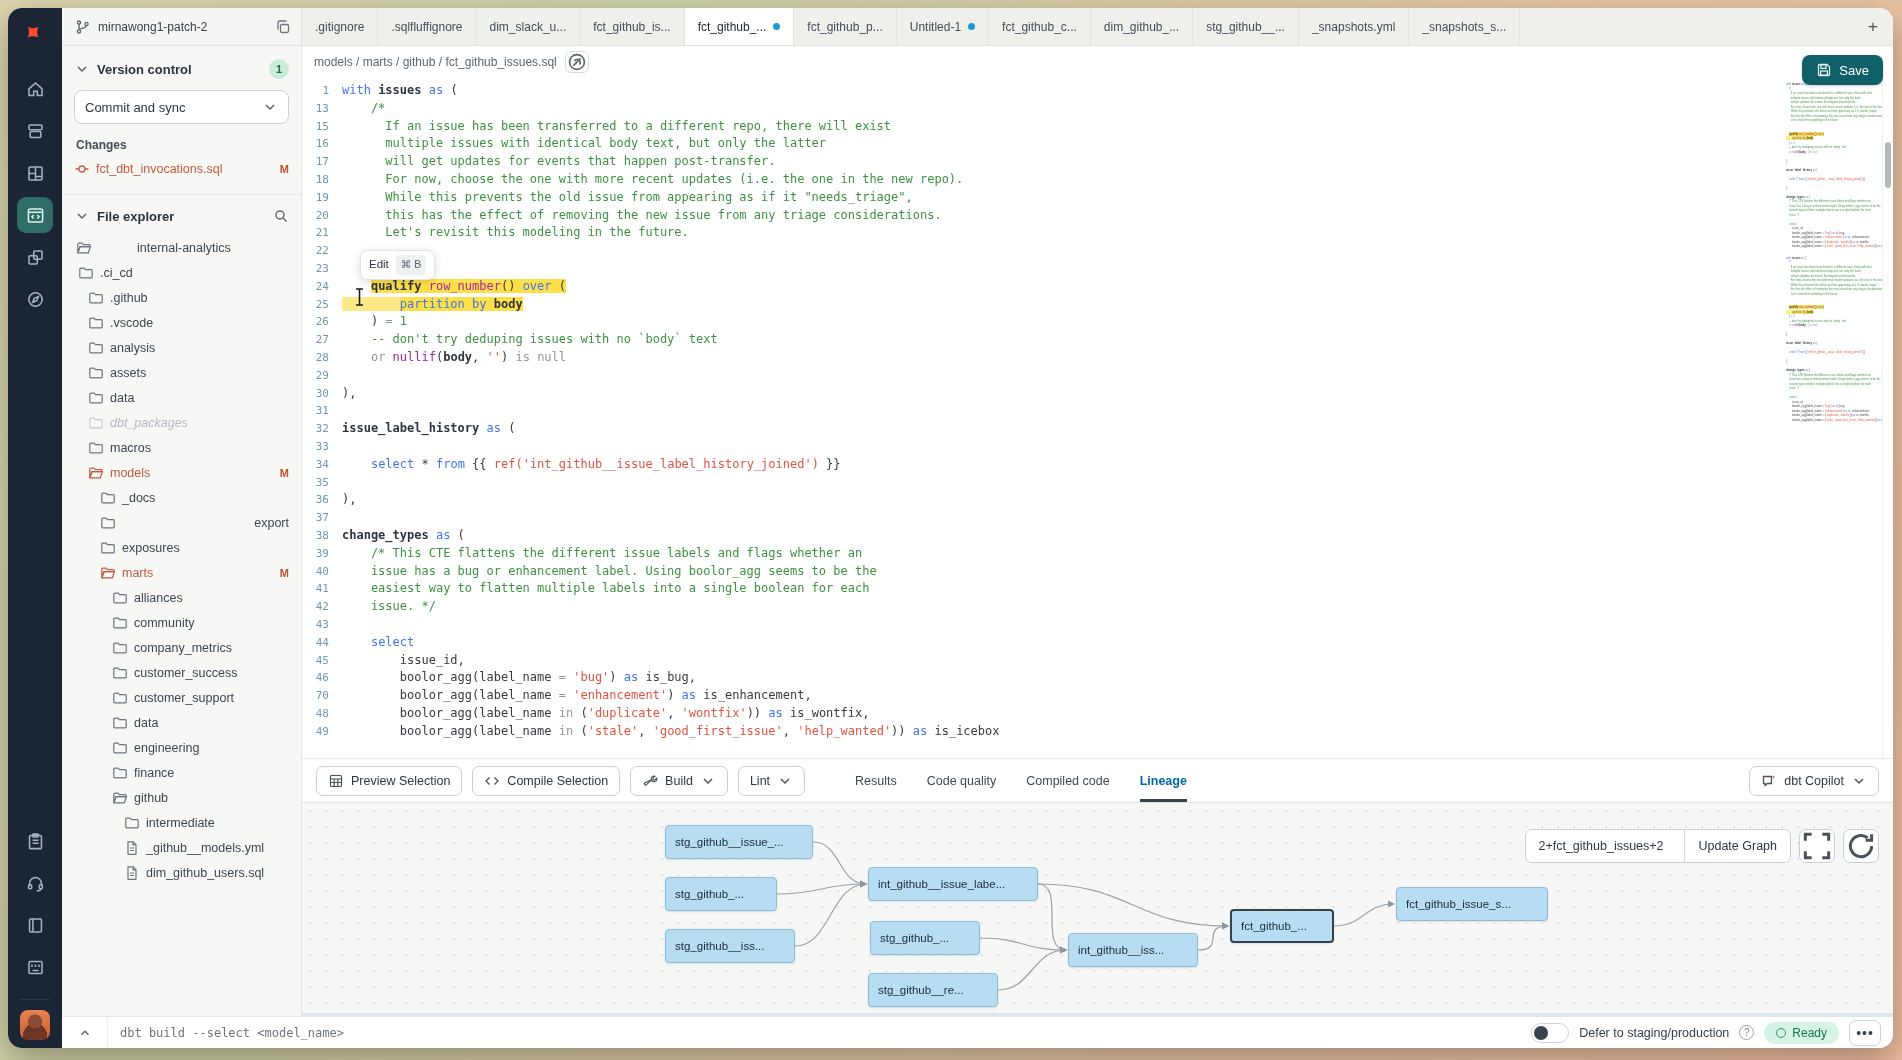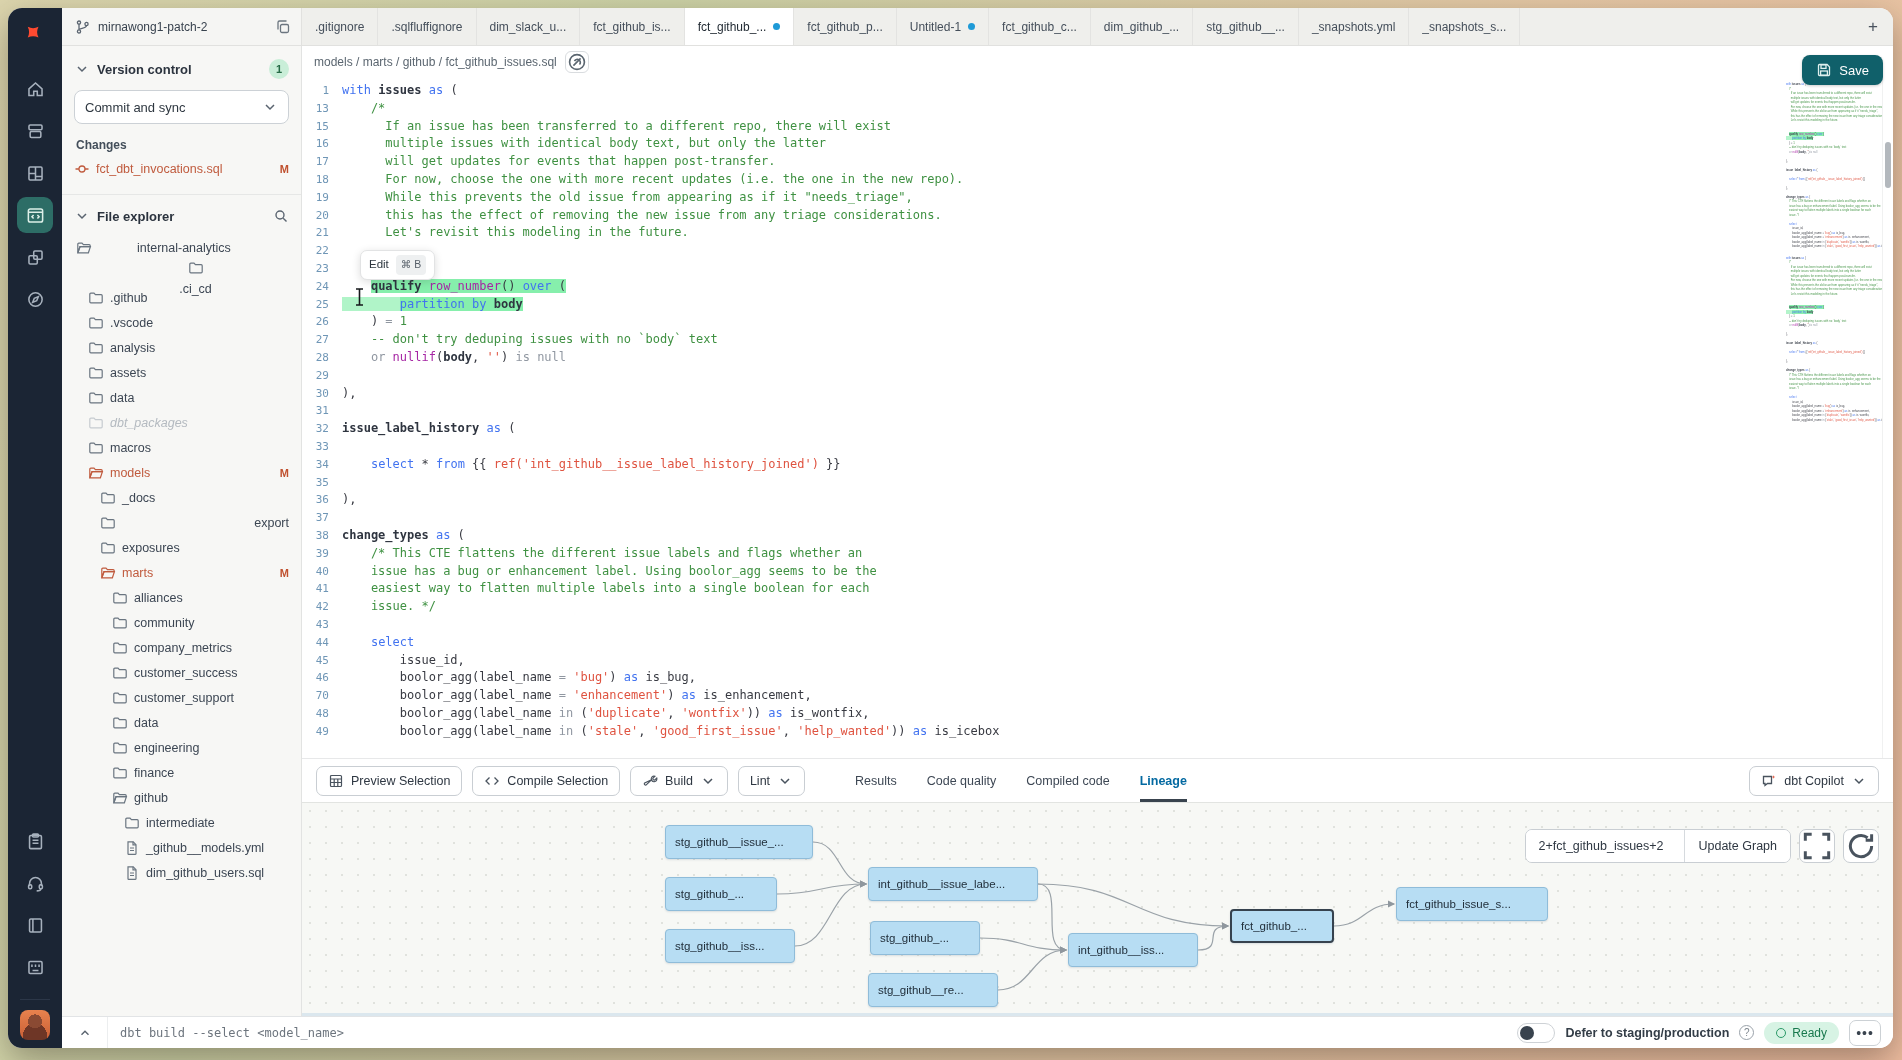--- a/index.html
+++ b/index.html
@@ -69,21 +69,21 @@
   .savebtn .ic{color:#dff0ee}
 
   .editor{flex:1;min-height:0;display:flex;position:relative;overflow:hidden}
   .gutter{width:34px;flex:none;padding:4px 7px 0 0;text-align:right;font:11px/17.8px "DejaVu Sans Mono",monospace;color:#6f96b6}
   .gutter div{height:17.8px}
   .codewrap{flex:1;min-width:0;position:relative;padding:4px 0 0 6px;font:12px/17.8px "DejaVu Sans Mono",monospace;color:#383a42}
   .line{height:17.8px;white-space:pre}
   .kw{color:#4273f0}.id{color:#2f3540;font-weight:bold}.fn{color:#a626a4}
   .str{color:#df5340}.cm{color:#3f9142}.op{color:#9097a1}.pl{color:#383a42}
   .num{color:#3f9142}.ws{color:#7fa6c6;opacity:.65}
-  .sel{background:#86efac}
+  .sel{background:#fde047}
   .edit-tip{position:absolute;left:24px;top:172px;display:flex;align-items:center;gap:7px;background:#fff;border:1px solid #e2e3e4;border-radius:7px;padding:4px 8px;font-family:"Liberation Sans",sans-serif;font-size:11.5px;color:#2e3740;box-shadow:0 2px 8px rgba(0,0,0,.14)}
   .kcap{background:#eef0f1;border-radius:4px;padding:1px 5px;font-size:10.5px;color:#565f69}
   .ibeam{position:absolute;left:18px;top:210px}
 
   .minimap{width:96px;flex:none;overflow:hidden;padding-top:4px;opacity:.95}
   .minimap .line{height:4.5px;font-size:2.8px;line-height:4.5px}
   .minimap .mmgap{height:7px}
   .sb{width:11px;flex:none;position:relative;border-left:1px solid #f0f1f1}
   .sb .thumb{position:absolute;top:64px;left:2px;width:6px;height:46px;background:#b3b8bd;border-radius:3px}
 
@@ -110,21 +110,21 @@
   .licon{width:36px;height:34px;border:1px solid #c9ced3;border-radius:7px;background:#fff;display:flex;align-items:center;justify-content:center;color:#49535e;cursor:pointer}
   .lineage::after{content:"";position:absolute;left:0;right:0;bottom:0;height:3px;background:#dbe7ee}
 
   
   .cmdbar{height:32px;flex:none;border-top:1px solid #e2e4e6;background:#fff;display:flex;align-items:center;padding:0 12px 0 0}
   .cmdchev{width:46px;display:flex;align-items:center;justify-content:center;color:#5a646f;border-right:1px solid #eceeef;height:100%;cursor:pointer}
   .cmdtext{font:12px/1 "DejaVu Sans Mono",monospace;color:#6d757e;margin-left:12px}
   .cmdright{margin-left:auto;display:flex;align-items:center;gap:10px}
   .toggle{width:38px;height:20px;border-radius:10px;border:1px solid #ced2d6;background:#fff;position:relative;cursor:pointer}
   .toggle .knob{position:absolute;left:2px;top:2px;width:14px;height:14px;border-radius:50%;background:#39434e}
-  .deferlbl{font-size:12.5px;font-weight:bold;color:#333d47}
+  .deferlbl{font-size:12.5px;font-weight:normal;color:#333d47}
   .help{width:15px;height:15px;border-radius:50%;border:1px solid #9aa2aa;color:#7d858d;font-size:10px;display:flex;align-items:center;justify-content:center}
   .ready{display:flex;align-items:center;gap:6px;background:#d7f3e4;color:#18784d;font-size:12px;border-radius:12px;padding:4px 12px}
   .ready .circ{width:10px;height:10px;border-radius:50%;border:1.5px solid #2c9a68}
   .dots{width:32px;height:26px;border:1px solid #ccd1d5;border-radius:7px;background:#fff;color:#39434e;font-size:14px;display:flex;align-items:center;justify-content:center;letter-spacing:1px;cursor:pointer}
 </style>
 </head>
 <body>
 
 <div class="window">
   <aside class="rail">
@@ -337,21 +337,21 @@
         <div class="tree" id="tree">
             <div class="trow" style="padding-left: 14px; gap: 45px;">
               <span class="ic">
                 <svg viewBox="0 0 16 16" fill="none" stroke="currentColor" stroke-width="1.2">
                   <path d="M1.8 4.2a1 1 0 0 1 1-1h3.2l1.4 1.5h5.8a1 1 0 0 1 1 1v1H4l-2.2 6z"></path>
                   <path d="M4 6.7h10.4l-2 6.1H1.8z"></path>
                 </svg>
               </span>
               <span>internal-analytics</span>
             </div>
-            <div class="trow" style="padding-left: 40px; flex-direction: column;">
+            <div class="trow" style="padding-left: 16px;">
               <span class="ic">
                 <svg viewBox="0 0 16 16" fill="none" stroke="currentColor" stroke-width="1.2">
                   <path d="M1.8 4.2a1 1 0 0 1 1-1h3.2l1.4 1.5h5.8a1 1 0 0 1 1 1v6.1a1 1 0 0 1-1 1H2.8a1 1 0 0 1-1-1z"></path>
                 </svg>
               </span>
               <span>.ci_cd</span>
             </div>
             <div class="trow" style="padding-left: 26px;">
               <span class="ic">
                 <svg viewBox="0 0 16 16" fill="none" stroke="currentColor" stroke-width="1.2">

